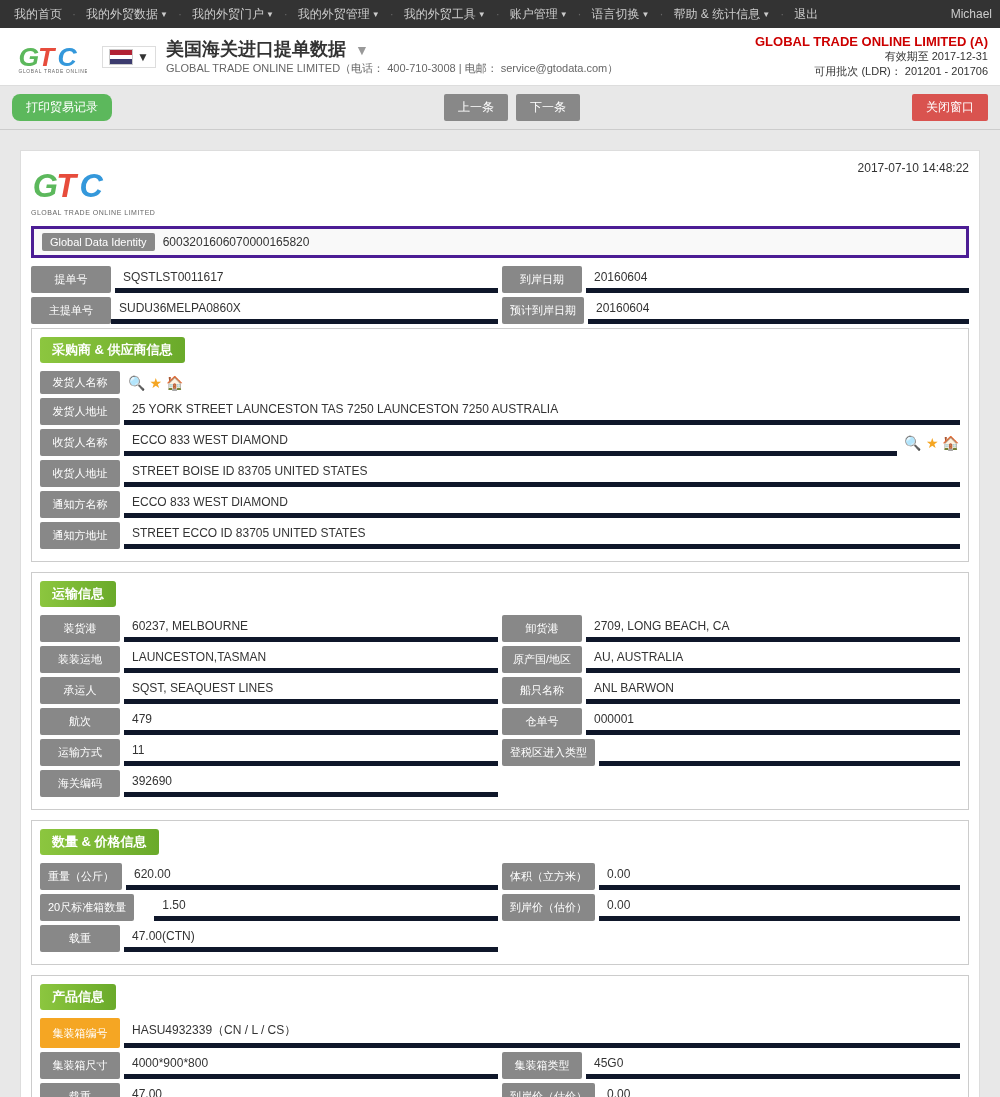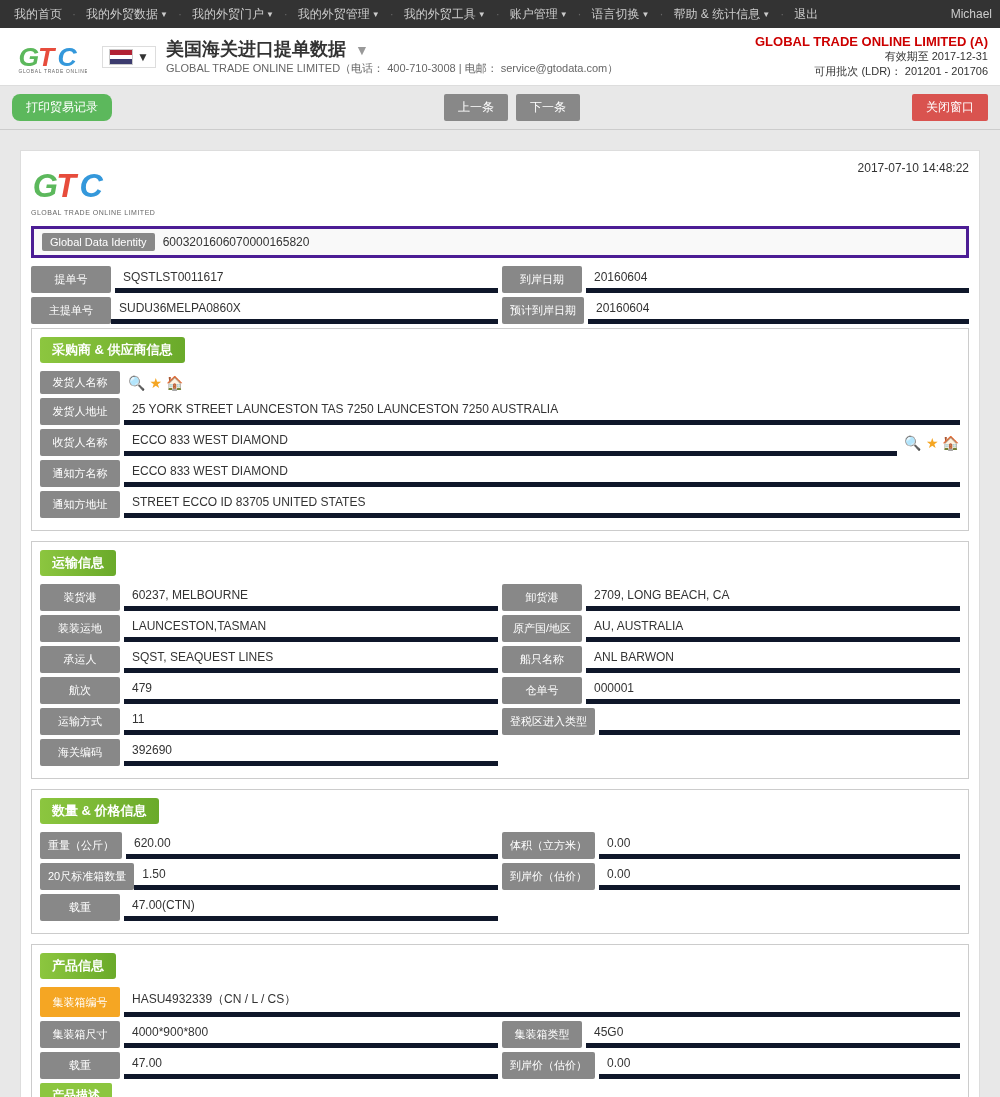--- a/index.html
+++ b/index.html
@@ -414,20 +414,24 @@
       <span class="field-label">收货人名称</span>
       <span class="field-value">ECCO 833 WEST DIAMOND</span>
       <div class="field-actions">
         <span class="icon-search">🔍</span>
         <span class="icon-star">★</span>
         <span class="icon-home">🏠</span>
       </div>
     </div>
 
     
+    <div class="full-width-field">
+      <span class="field-label">收货人地址</span>
+      <span class="field-value">STREET BOISE ID 83705 UNITED STATES</span>
+    </div>
 
     
     <div class="full-width-field">
       <span class="field-label">通知方名称</span>
       <span class="field-value">ECCO 833 WEST DIAMOND</span>
     </div>
 
     
     <div class="full-width-field">
       <span class="field-label">通知方地址</span>
@@ -518,21 +522,21 @@
         <span class="field-value">620.00</span>
       </div>
       <div style="flex:1; display:flex; gap:4px;">
         <span class="field-label">体积（立方米）</span>
         <span class="field-value">0.00</span>
       </div>
     </div>
 
     
     <div class="form-row">
-      <div style="flex:1; display:flex; gap:0;">
+      <div style="flex:1; display:flex; gap:20px;">
         <span class="field-label">20尺标准箱数量</span>
         <span class="field-value">1.50</span>
       </div>
       <div style="flex:1; display:flex; gap:4px;">
         <span class="field-label">到岸价（估价）</span>
         <span class="field-value">0.00</span>
       </div>
     </div>
 
     

